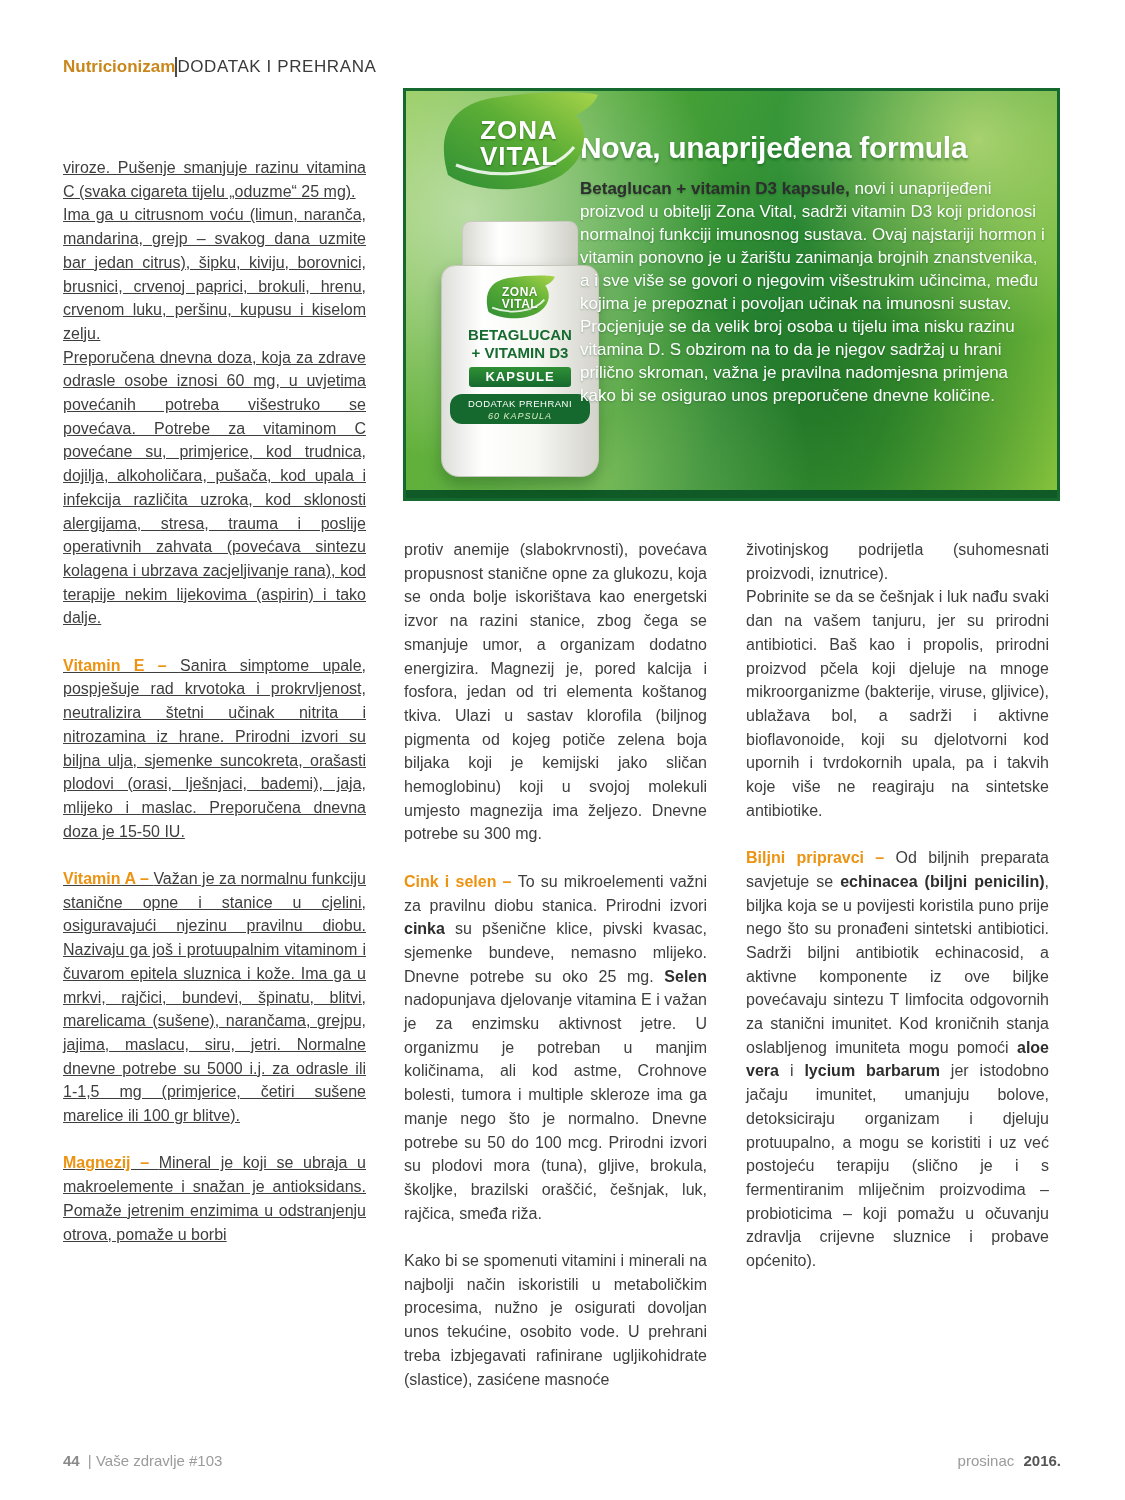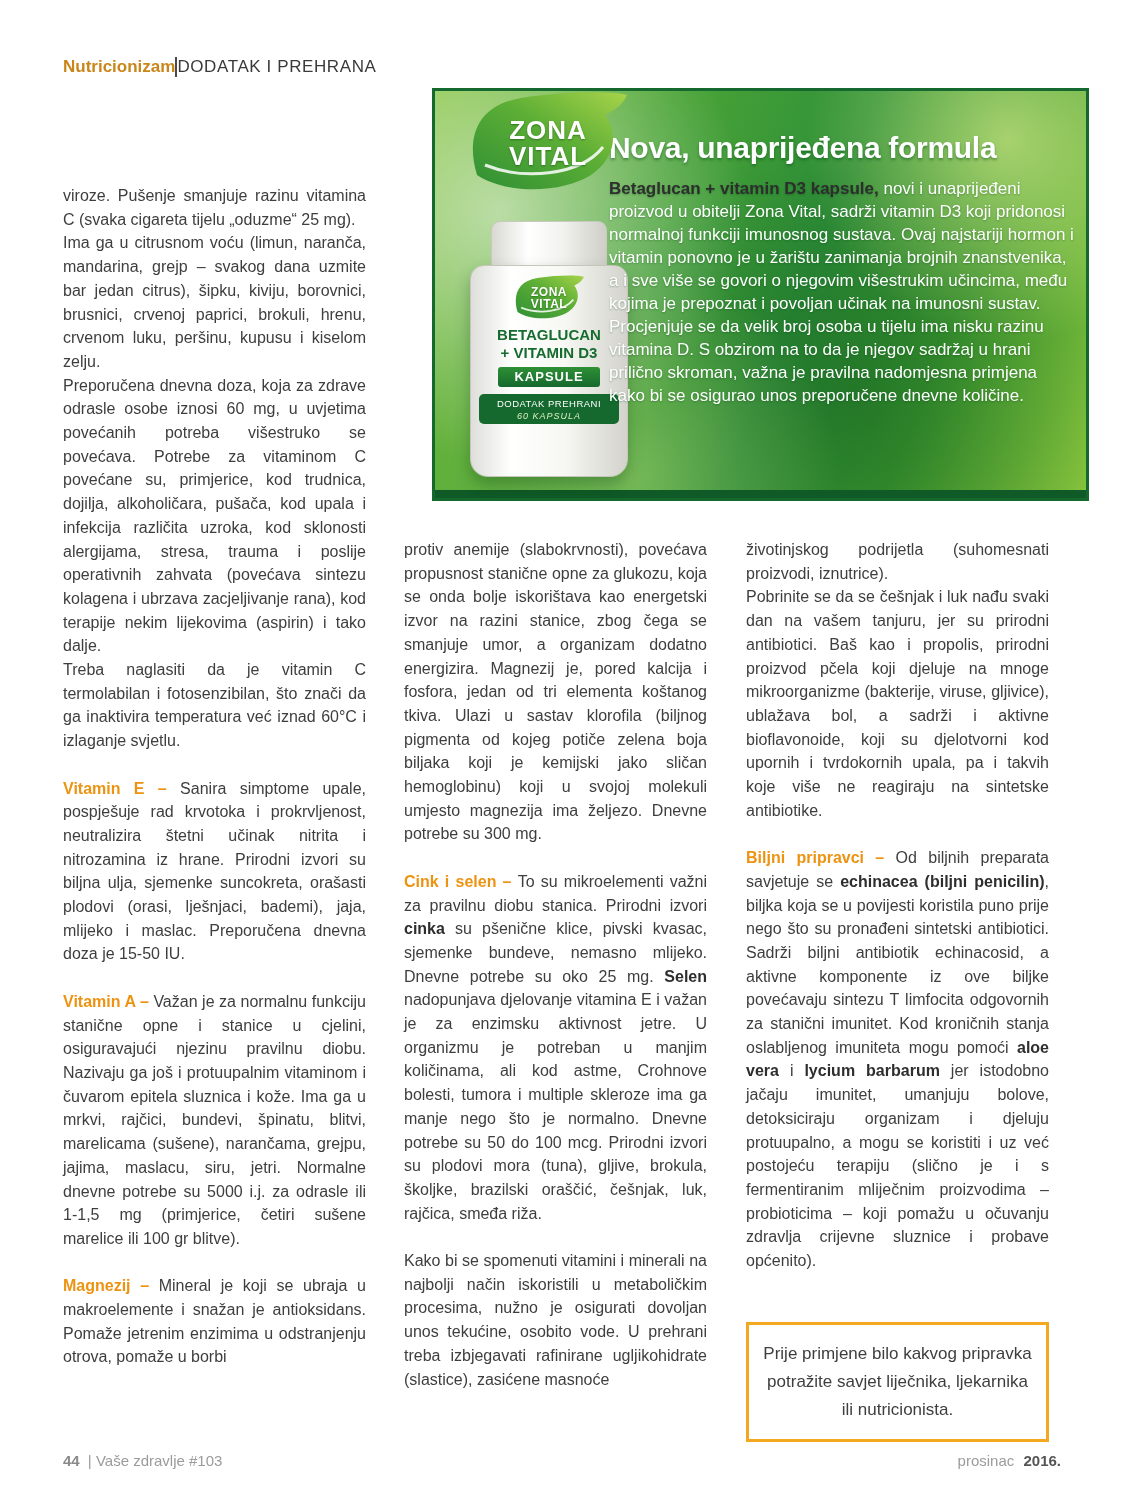--- a/index.html
+++ b/index.html
@@ -14,21 +14,21 @@
   .kicker-title{color:#3a3a3a;letter-spacing:0.6px;}
 
   
   .promo{position:absolute;left:403px;top:88px;width:657px;height:413px;box-sizing:border-box;
     border:3px solid #15692e;
     background:
       radial-gradient(circle at 88% 12%, rgba(255,255,160,0.55), rgba(255,255,160,0) 30%),
       radial-gradient(circle at 10% 30%, rgba(255,255,255,0.55), rgba(255,255,255,0) 38%),
       radial-gradient(circle at 30% 95%, rgba(210,240,140,0.4), rgba(210,240,140,0) 35%),
       radial-gradient(circle at 65% 75%, rgba(10,80,25,0.45), rgba(10,80,25,0) 50%),
-      linear-gradient(112deg,#7fc13b 0%,#4aa336 30%,#2e9038 55%,#3f9c31 75%,#8ac63e 100%); margin-left: 29px;}
+      linear-gradient(112deg,#7fc13b 0%,#4aa336 30%,#2e9038 55%,#3f9c31 75%,#8ac63e 100%);}
   .promo::after{content:"";position:absolute;left:0;right:0;bottom:0;height:8px;background:#0f5a26;}
 
   .promo-logo{position:absolute;left:28px;top:-2px;width:170px;height:104px;z-index:3;}
   .promo-logo .leaf-svg{position:absolute;inset:0;width:100%;height:100%;}
   .logo-text{position:absolute;inset:0;display:flex;flex-direction:column;align-items:center;justify-content:center;
     color:#fff;font-weight:bold;font-size:26px;line-height:26px;letter-spacing:1px;
     text-shadow:0 1px 2px rgba(0,60,0,0.45);padding-top:4px;}
 
   .bottle{position:absolute;left:34px;top:130px;width:160px;z-index:2;}
   .cap{width:116px;height:44px;margin:0 auto;border-radius:9px 9px 0 0;
@@ -37,35 +37,35 @@
   .bottle-body{width:158px;height:212px;margin:0 auto;border-radius:14px 14px 18px 18px;position:relative;
     background:linear-gradient(90deg,#dededa,#ffffff 26%,#f7f7f3 60%,#d3d3cc);
     border:1px solid #c6c6bd;box-sizing:border-box;box-shadow:0 8px 16px rgba(0,50,10,0.30);}
   .bottle-label{position:absolute;left:7px;right:7px;top:8px;bottom:8px;display:flex;flex-direction:column;align-items:center;}
   .mini-logo{position:relative;width:80px;height:46px;}
   .mini-logo .leaf-svg{position:absolute;inset:0;width:100%;height:100%;}
   .mini-logo .logo-text{font-size:12px;line-height:12px;letter-spacing:0.5px;padding-top:2px;}
   .label-name{margin-top:6px;color:#166c2f;font-weight:bold;font-size:15px;line-height:18px;text-align:center;}
   .label-band{margin-top:5px;background:linear-gradient(#2f9035,#15692e);color:#fff;font-weight:bold;
     font-size:13px;letter-spacing:1px;padding:2px 16px 3px;border-radius:3px;}
-  .label-bottom{margin-top:7px;background:#15692e;color:#fff;border-radius:5px;text-align:center;
+  .label-bottom{margin-top:7px;background:#15692e;color:#fff;border-radius:12px;text-align:center;
     padding:4px 10px 3px;width:120px;}
   .label-sub{font-size:9.5px;letter-spacing:0.5px;}
   .label-count{font-size:9px;margin-top:2px;color:#d8eec0;letter-spacing:1px;font-style:italic;}
 
   .promo-text{position:absolute;left:174px;top:40px;width:466px;color:#ffffff;z-index:2;}
   .promo-heading{margin:0 0 12px 0;font-size:30px;line-height:34px;font-weight:bold;letter-spacing:-0.3px;
     text-shadow:0 2px 3px rgba(0,70,20,0.45);}
   .promo-body{margin:0;font-size:17px;line-height:23px;text-shadow:0 1px 2px rgba(0,70,20,0.35);}
   .promo-body .seg-bold{font-weight:bold;}
 
   
   .col{position:absolute;width:303px;font-size:16px;line-height:23.7px;color:#3e3e3e;
     text-align:justify;hyphens:auto;}
-  #col-0{left:63px;top:184px;}
+  #col-0{left:63px;top:156px;text-decoration:underline;}
   #col-1{left:404px;top:538px;}
   #col-2{left:746px;top:538px;}
   .body-para{margin:0;}
   .body-para.spaced{margin-top:23.7px;}
   .seg-lead{color:#ec9312;font-weight:bold;}
   .seg-bold{font-weight:bold;color:#2e2e2e;}
 
   
   .advice-box{position:absolute;left:746px;top:1322px;width:303px;box-sizing:border-box;
     border:3px solid #f3a81f;padding:15px 14px;text-align:center;}
@@ -145,39 +145,35 @@
     <div class="promo-text">
       <h1 class="promo-heading">Nova, unaprijeđena formula</h1>
       <p class="promo-body" id="promo-body"><span class="seg-bold">Betaglucan + vitamin D3 kapsule,</span><span> novi i unaprijeđeni proizvod u obitelji Zona Vital, sadrži vitamin D3 koji pridonosi normalnoj funkciji imunosnog sustava. Ovaj najstariji hormon i vitamin ponovno je u žarištu zanimanja brojnih znanstvenika, a i sve više se govori o njegovim višestrukim učincima, među kojima je prepoznat i povoljan učinak na imunosni sustav. Procjenjuje se da velik broj osoba u tijelu ima nisku razinu vitamina D. S obzirom na to da je njegov sadržaj u hrani prilično skroman, važna je pravilna nadomjesna primjena kako bi se osigurao unos preporučene dnevne količine.</span></p>
     </div>
   </div>
 
   <div class="col" id="col-0">
       <p class="body-para"><span>viroze. Pušenje smanjuje razinu vitamina C (svaka cigareta tijelu „oduzme“ 25 mg).</span></p>
       <p class="body-para"><span>Ima ga u citrusnom voću (limun, naranča, mandarina, grejp – svakog dana uzmite bar jedan citrus), šipku, kiviju, borovnici, brusnici, crvenoj paprici, brokuli, hrenu, crvenom luku, peršinu, kupusu i kiselom zelju.</span></p>
       <p class="body-para"><span>Preporučena dnevna doza, koja za zdrave odrasle osobe iznosi 60 mg, u uvjetima povećanih potreba višestruko se povećava. Potrebe za vitaminom C povećane su, primjerice, kod trudnica, dojilja, alkoholičara, pušača, kod upala i infekcija različita uzroka, kod sklonosti alergijama, stresa, trauma i poslije operativnih zahvata (povećava sintezu kolagena i ubrzava zacjeljivanje rana), kod terapije nekim lijekovima (aspirin) i tako dalje.</span></p>
-      <p class="body-para"><span>Treba naglasiti da je vitamin C termolabilan i fotosenzibilan, što znači da ga inaktivira temperatura već iznad 60°C i izlaganje svjetlu.</span></p>
       <p class="body-para spaced"><span class="seg-lead">Vitamin E – </span><span>Sanira simptome upale, pospješuje rad krvotoka i prokrvljenost, neutralizira štetni učinak nitrita i nitrozamina iz hrane. Prirodni izvori su biljna ulja, sjemenke suncokreta, orašasti plodovi (orasi, lješnjaci, bademi), jaja, mlijeko i maslac. Preporučena dnevna doza je 15-50 IU.</span></p>
       <p class="body-para spaced"><span class="seg-lead">Vitamin A – </span><span>Važan je za normalnu funkciju stanične opne i stanice u cjelini, osiguravajući njezinu pravilnu diobu. Nazivaju ga još i protuupalnim vitaminom i čuvarom epitela sluznica i kože. Ima ga u mrkvi, rajčici, bundevi, špinatu, blitvi, marelicama (sušene), narančama, grejpu, jajima, maslacu, siru, jetri. Normalne dnevne potrebe su 5000 i.j. za odrasle ili 1-1,5 mg (primjerice, četiri sušene marelice ili 100 gr blitve).</span></p>
       <p class="body-para spaced"><span class="seg-lead">Magnezij – </span><span>Mineral je koji se ubraja u makroelemente i snažan je antioksidans. Pomaže jetrenim enzimima u odstranjenju otrova, pomaže u borbi</span></p>
     </div>
   <div class="col" id="col-1">
       <p class="body-para"><span>protiv anemije (slabokrvnosti), povećava propusnost stanične opne za glukozu, koja se onda bolje iskorištava kao energetski izvor na razini stanice, zbog čega se smanjuje umor, a organizam dodatno energizira. Magnezij je, pored kalcija i fosfora, jedan od tri elementa koštanog tkiva. Ulazi u sastav klorofila (biljnog pigmenta od kojeg potiče zelena boja biljaka koji je kemijski jako sličan hemoglobinu) koji u svojoj molekuli umjesto magnezija ima željezo. Dnevne potrebe su 300 mg.</span></p>
       <p class="body-para spaced"><span class="seg-lead">Cink i selen – </span><span>To su mikroelementi važni za pravilnu diobu stanica. Prirodni izvori </span><span class="seg-bold">cinka</span><span> su pšenične klice, pivski kvasac, sjemenke bundeve, nemasno mlijeko. Dnevne potrebe su oko 25 mg. </span><span class="seg-bold">Selen</span><span> nadopunjava djelovanje vitamina E i važan je za enzimsku aktivnost jetre. U organizmu je potreban u manjim količinama, ali kod astme, Crohnove bolesti, tumora i multiple skleroze ima ga manje nego što je normalno. Dnevne potrebe su 50 do 100 mcg. Prirodni izvori su plodovi mora (tuna), gljive, brokula, školjke, brazilski oraščić, češnjak, luk, rajčica, smeđa riža.</span></p>
       <p class="body-para spaced"><span>Kako bi se spomenuti vitamini i minerali na najbolji način iskoristili u metaboličkim procesima, nužno je osigurati dovoljan unos tekućine, osobito vode. U prehrani treba izbjegavati rafinirane ugljikohidrate (slastice), zasićene masnoće</span></p>
     </div>
   <div class="col" id="col-2">
       <p class="body-para"><span>životinjskog podrijetla (suhomesnati proizvodi, iznutrice).</span></p>
       <p class="body-para"><span>Pobrinite se da se češnjak i luk nađu svaki dan na vašem tanjuru, jer su prirodni antibiotici. Baš kao i propolis, prirodni proizvod pčela koji djeluje na mnoge mikroorganizme (bakterije, viruse, gljivice), ublažava bol, a sadrži i aktivne bioflavonoide, koji su djelotvorni kod upornih i tvrdokornih upala, pa i takvih koje više ne reagiraju na sintetske antibiotike.</span></p>
       <p class="body-para spaced"><span class="seg-lead">Biljni pripravci – </span><span>Od biljnih preparata savjetuje se </span><span class="seg-bold">echinacea (biljni penicilin)</span><span>, biljka koja se u povijesti koristila puno prije nego što su pronađeni sintetski antibiotici. Sadrži biljni antibiotik echinacosid, a aktivne komponente iz ove biljke povećavaju sintezu T limfocita odgovornih za stanični imunitet. Kod kroničnih stanja oslabljenog imuniteta mogu pomoći </span><span class="seg-bold">aloe vera</span><span> i </span><span class="seg-bold">lycium barbarum</span><span> jer istodobno jačaju imunitet, umanjuju bolove, detoksiciraju organizam i djeluju protuupalno, a mogu se koristiti i uz već postojeću terapiju (slično je i s fermentiranim mliječnim proizvodima – probioticima – koji pomažu u očuvanju zdravlja crijevne sluznice i probave općenito).</span></p>
     </div>
 
-  <div class="advice-box">
-    <p>Prije primjene bilo kakvog pripravka potražite savjet liječnika, ljekarnika ili nutricionista.</p>
-  </div>
 
   <div class="footer-left">
     <span class="fl-num">44</span>
     <span>| Vaše zdravlje #103</span>
   </div>
   <div class="footer-right">
     <span>prosinac</span>
     <span class="fr-year">2016.</span>
   </div>
 

